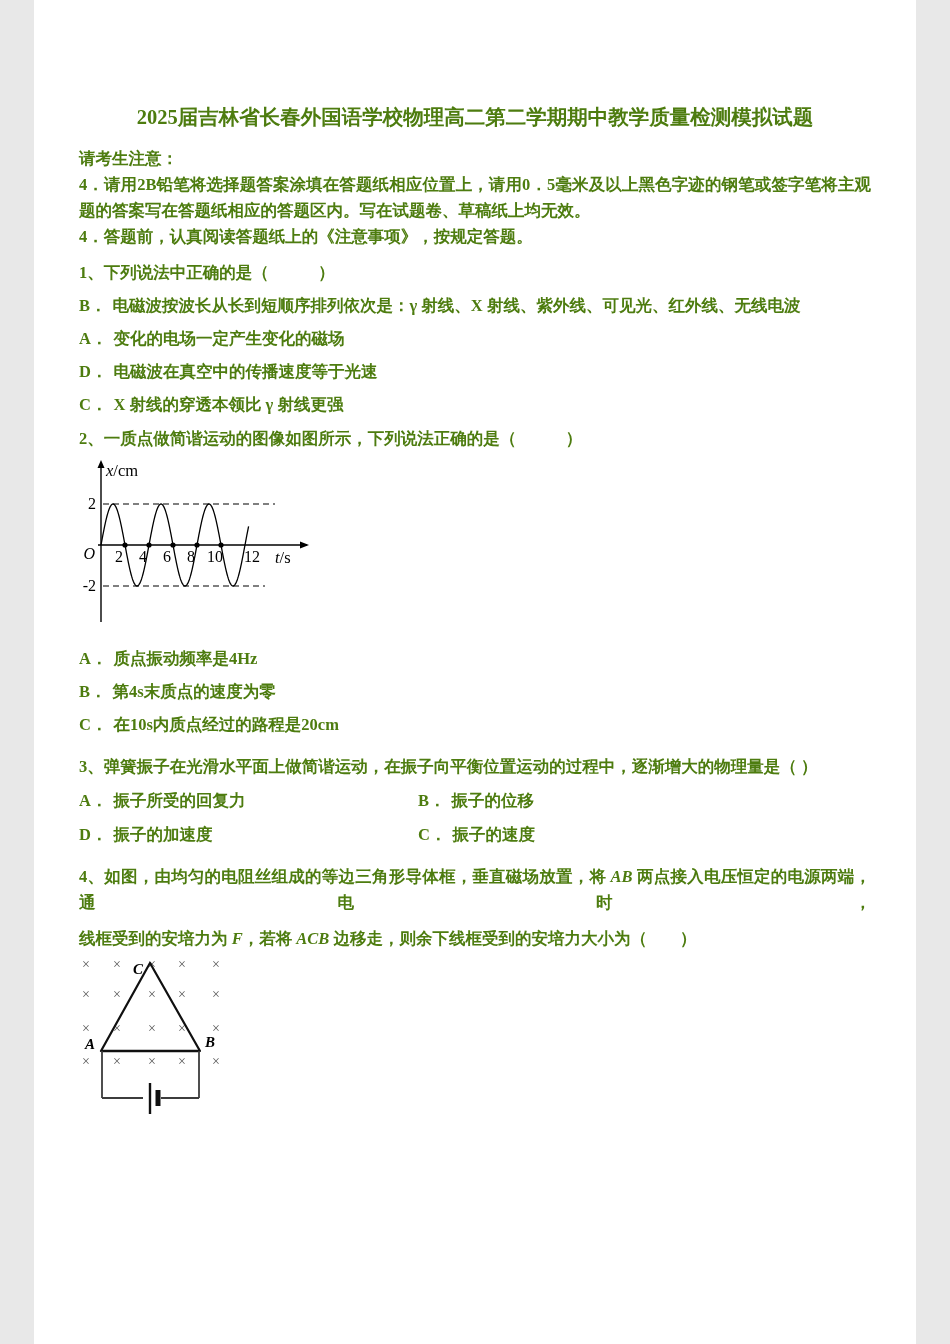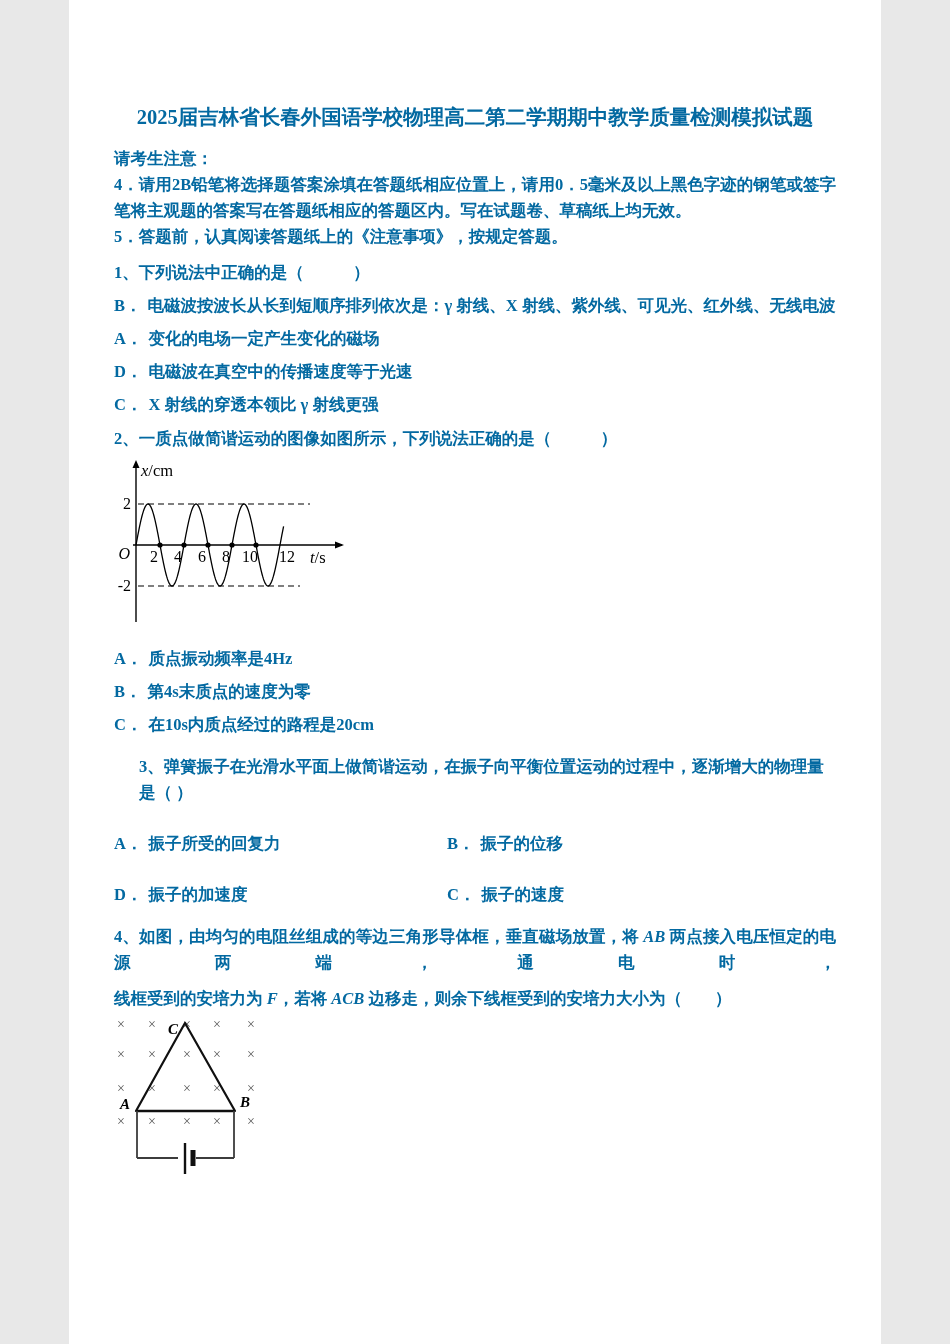--- a/index.html
+++ b/index.html
@@ -1,54 +1,54 @@
 <!DOCTYPE html>
 <html><head>
 <meta charset="utf-8">
 <style>
   html,body{margin:0;padding:0;background:#e8e8e8;}
   .page{
-    width:812px;height:1344px;background:#ffffff;margin:0 auto;
+    width:882px;height:1344px;background:#ffffff;margin:0 auto;
     box-sizing:border-box;padding:102px 45px 0 45px;
     font-family:"Liberation Serif","DejaVu Serif",serif;
-    color:#0369a1;overflow:hidden;
+    color:#4d7c0f;overflow:hidden;
   }
   p{margin:0;line-height:26px;font-size:16.5px;font-weight:bold;}
   .title{
     font-size:20.5px;font-weight:bold;text-align:center;
     margin:0 0 14px 0;line-height:30px;
   }
   .notice-head{font-weight:bold;}
   .just{text-align:justify;}
   .section-head{margin-top:26px;}
   .stem{margin-top:10px;}
   .stem-q2{margin-top:8px;}
-  .stem-q3{margin-top:16px;margin-left:25px;}
+  .stem-q3{margin-top:16px;}
   .opt{margin-top:7px;}
   .opt .lab{margin-right:6px;}
   .opts-q2{margin-top:16px;}
-  .optrow{display:flex;margin-top:25px;}
+  .optrow{display:flex;margin-top:8px;gap:6px;}
   .optrow .opt{margin-top:0;width:333px;}
   .graph-wrap{margin-top:6px;}
   .figure-wrap{margin-top:4px;}
   .q4line1{margin-top:16px;text-align:justify;text-align-last:justify;}
   .q4line2{margin-top:10px;}
   svg text{font-family:"Liberation Serif","DejaVu Serif",serif;}
   i{font-style:italic;}
 </style>
 </head>
 <body>
 
 <div class="page">
 
   <h1 class="title">2025届吉林省长春外国语学校物理高二第二学期期中教学质量检测模拟试题</h1>
 
   <p class="notice-head">请考生注意：</p>
   <p class="just">4．请用2B铅笔将选择题答案涂填在答题纸相应位置上，请用0．5毫米及以上黑色字迹的钢笔或签字笔将主观题的答案写在答题纸相应的答题区内。写在试题卷、草稿纸上均无效。</p>
-  <p>5．答题前，认真阅读答题纸上的《注意事项》，按规定答题。</p>
+  <p>4．答题前，认真阅读答题纸上的《注意事项》，按规定答题。</p>
 
 
   <p class="stem">1、下列说法中正确的是（　　　）</p>
   <p class="opt"><span class="lab">B．</span><span>电磁波按波长从长到短顺序排列依次是：γ 射线、X 射线、紫外线、可见光、红外线、无线电波</span></p>
   <p class="opt"><span class="lab">A．</span><span>变化的电场一定产生变化的磁场</span></p>
   <p class="opt"><span class="lab">D．</span><span>电磁波在真空中的传播速度等于光速</span></p>
   <p class="opt"><span class="lab">C．</span><span>X 射线的穿透本领比 γ 射线更强</span></p>
 
   <p class="stem stem-q2">2、一质点做简谐运动的图像如图所示，下列说法正确的是（　　　）</p>
   <div class="graph-wrap">

